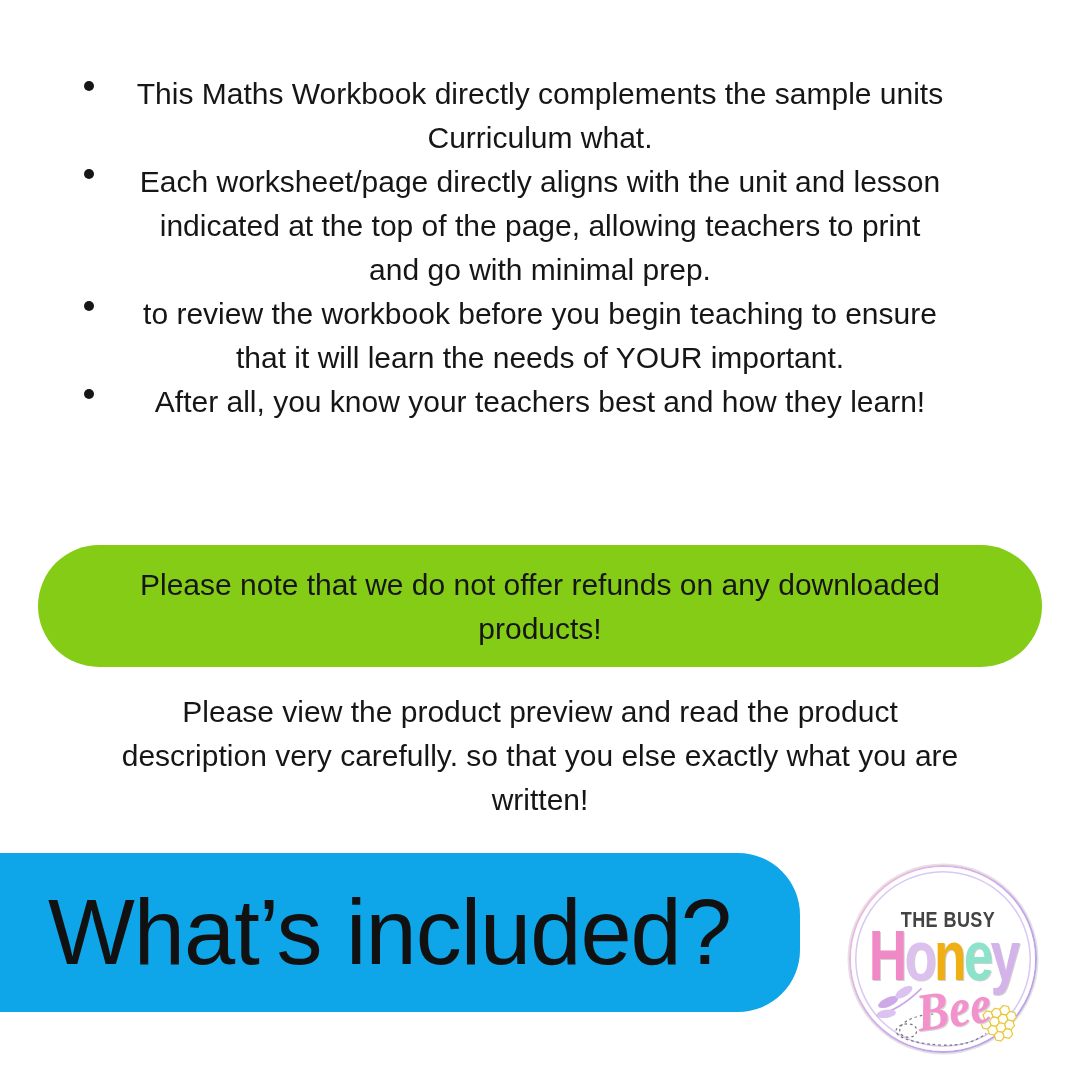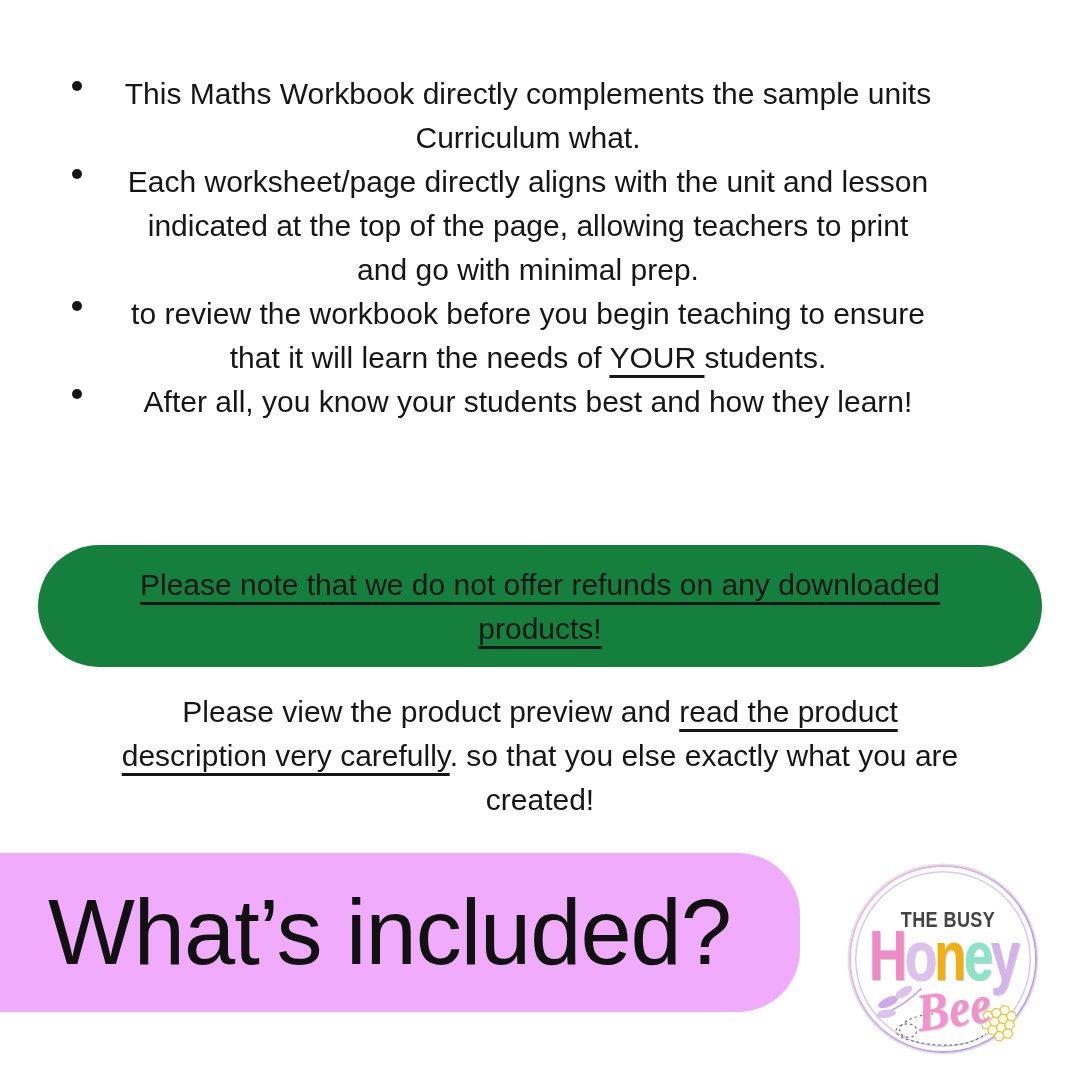--- a/index.html
+++ b/index.html
@@ -4,52 +4,51 @@
 <style>
   html,body{margin:0;padding:0;}
   body{
     width:1080px;height:1080px;overflow:hidden;background:#ffffff;
     font-family:"Liberation Sans", sans-serif;color:#161616;
     position:relative;
   }
   .page{position:absolute;inset:0;}
 
   
-  .bullets{position:absolute;top:72px;left:48px;width:960px;}
+  .bullets{position:absolute;top:72px;left:60px;width:960px;}
   .bullet-item{position:relative;}
   .dot{
     position:absolute;left:24px;top:9px;width:10px;height:10px;border-radius:50%;
     background:#161616;
   }
   .line{
     display:block;text-align:center;font-size:30px;line-height:44px;
     white-space:nowrap;
   }
   .u{
-    text-decoration:underline;
     text-decoration-thickness:2.5px;
     text-underline-offset:7px;
   }
 
   
   .note-box{
     position:absolute;top:545px;left:38px;width:1004px;height:122px;
-    background:#15803d;border-radius:61px;
+    background:#84cc16;border-radius:61px;
     display:flex;flex-direction:column;justify-content:center;align-items:center;
     padding-top:2px;box-sizing:border-box;
   }
   .note-box .line{font-size:30px;line-height:44px;}
 
   
   .preview-para{position:absolute;top:690px;left:60px;width:960px;}
 
   
   .banner{
     position:absolute;top:853px;left:0;width:800px;height:159px;
-    background:#f0abfc;border-radius:0 62px 62px 0;
+    background:#0ea5e9;border-radius:0 62px 62px 0;
     display:flex;align-items:center;
   }
   .banner h1{
     margin:0 0 0 48px;font-size:92px;font-weight:400;letter-spacing:-1px;
     color:#111111;white-space:nowrap;
   }
 
   
   .logo{
     position:absolute;left:849px;top:865px;width:188px;height:188px;
@@ -103,39 +102,39 @@
     <div class="bullet-item">
       <span class="dot"></span>
       <div class="line"><span>Each worksheet/page directly aligns with the unit and lesson</span><span class="u"></span><span></span></div>
       <div class="line"><span>indicated at the top of the page, allowing teachers to print</span><span class="u"></span><span></span></div>
       <div class="line"><span>and go with minimal prep.</span><span class="u"></span><span></span></div>
     </div>
 
     <div class="bullet-item">
       <span class="dot"></span>
       <div class="line"><span>to review the workbook before you begin teaching to ensure</span><span class="u"></span><span></span></div>
-      <div class="line"><span>that it will learn the needs of </span><span class="u">YOUR </span><span>students.</span></div>
+      <div class="line"><span>that it will learn the needs of </span><span class="u">YOUR </span><span>important.</span></div>
     </div>
 
     <div class="bullet-item">
       <span class="dot"></span>
-      <div class="line"><span>After all, you know your students best and how they learn!</span><span class="u"></span><span></span></div>
+      <div class="line"><span>After all, you know your teachers best and how they learn!</span><span class="u"></span><span></span></div>
     </div>
 
   </section>
 
   <div class="note-box">
     <div class="line"><span></span><span class="u">Please note that we do not offer refunds on any downloaded</span><span></span></div>
     <div class="line"><span></span><span class="u">products!</span><span></span></div>
   </div>
 
   <div class="preview-para">
     <div class="line"><span>Please view the product preview and </span><span class="u">read the product</span><span></span></div>
     <div class="line"><span></span><span class="u">description very carefully</span><span>. so that you else exactly what you are</span></div>
-    <div class="line"><span>created!</span><span class="u"></span><span></span></div>
+    <div class="line"><span>written!</span><span class="u"></span><span></span></div>
   </div>
 
   <div class="banner">
     <h1>What’s included?</h1>
   </div>
 
   <div class="logo">
     <div class="logo-inner">
 
       <svg class="logo-art" viewBox="0 0 188 188" aria-hidden="true">

